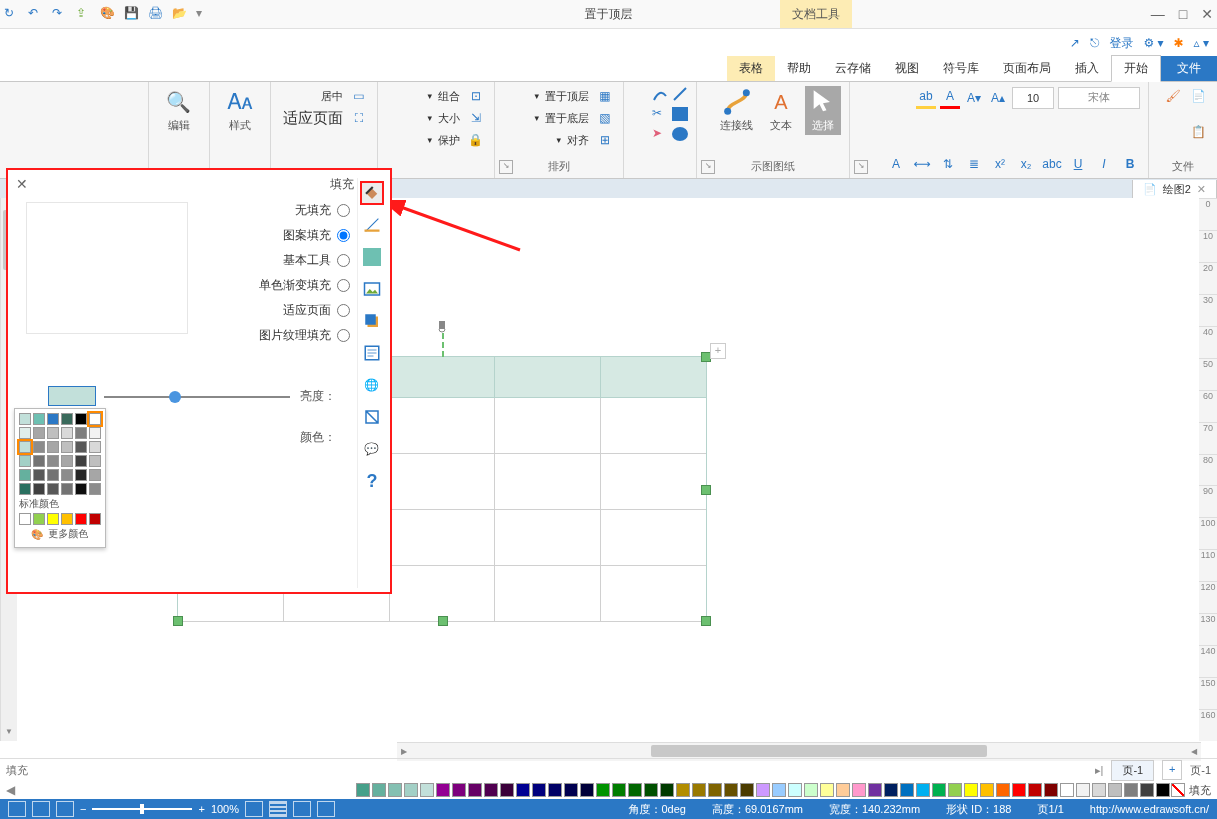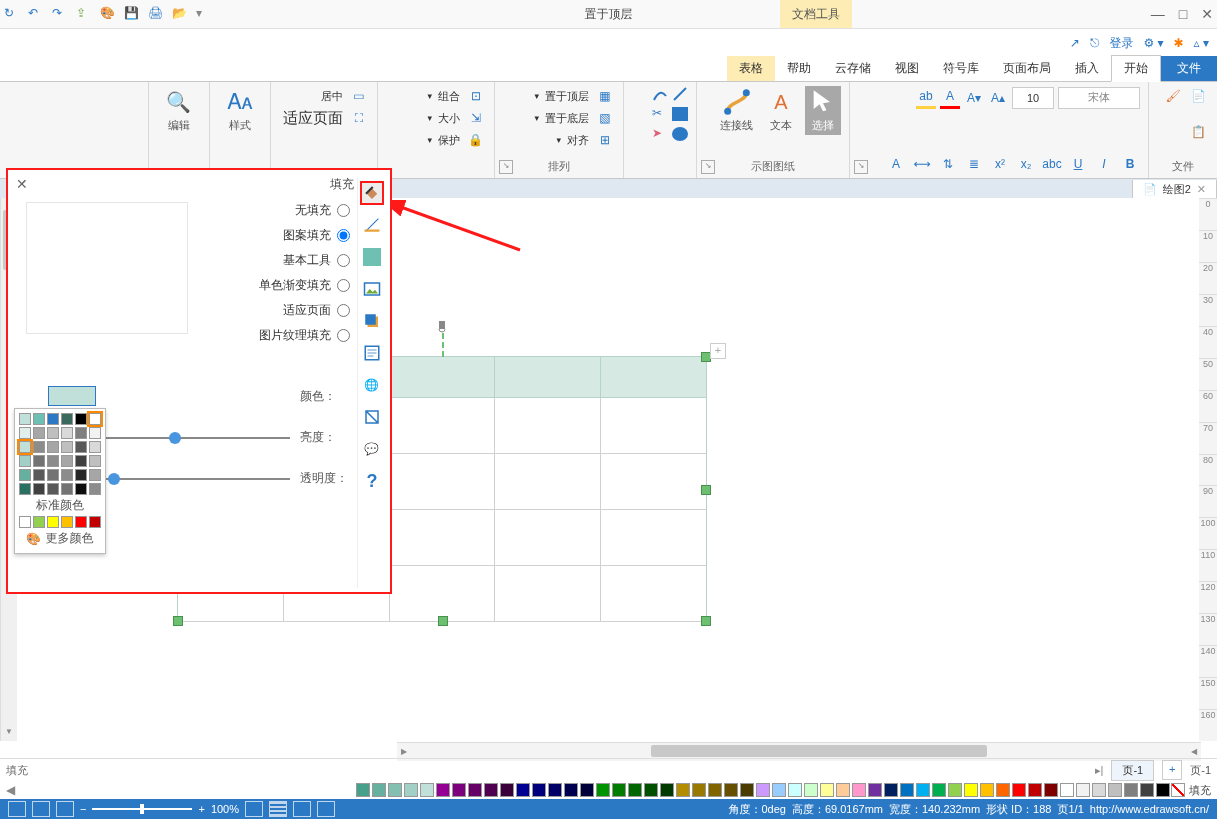--- a/index.html
+++ b/index.html
@@ -67,21 +67,21 @@
 .fsrow{display:flex;align-items:center;gap:10px;flex-direction:row-reverse}
 .fsrow .flab{width:50px;text-align:left;font-size:12px;color:#555}
 .fsrow .track{flex:1;height:2px;background:#888;position:relative}
 .fsrow .handle{position:absolute;top:-5px;width:12px;height:12px;border-radius:50%;background:#4a95e0}
 .color-swatch{position:absolute;top:216px;left:40px;width:46px;height:18px;background:#c2e0da;border:1px solid #2b78c5}
 
 .color-pop{position:absolute;top:238px;left:6px;width:82px;background:#fff;border:1px solid #bbb;padding:4px;box-shadow:0 2px 4px rgba(0,0,0,.2)}
 .color-pop .row{display:flex;flex-direction:row-reverse;gap:2px;margin-bottom:2px}
 .color-pop .cell{width:10px;height:10px;border:1px solid #999}
 .color-pop .active-cell{outline:2px solid #ff8a00}
-.color-pop .sect{font-size:12px;color:#555;text-align:center;margin:2px 0}
+.color-pop .sect{font-size:10px;color:#555;text-align:left;margin:2px 0}
 
 .table-shape{position:absolute;left:160px;top:158px;width:528px;height:264px;border:1px solid #b5d3cc}
 .table-shape .hdr-row{height:40px;background:#d6e9e3;border-bottom:1px solid #b5d3cc;display:flex;flex-direction:row-reverse}
 .table-shape .body-row{height:55px;border-bottom:1px solid #d0d0d0;display:flex;flex-direction:row-reverse}
 .table-shape .body-row:last-child{border-bottom:none}
 .table-shape .cell{flex:1;border-left:1px solid #d0d0d0}
 .table-shape .hdr-row .cell{border-left-color:#b5d3cc}
 .table-shape .cell:last-child{border-left:none}
 .sel-handle{position:absolute;width:8px;height:8px;background:#6cc070;border:1px solid #4a9050}
 .rot-handle{position:absolute;width:12px;height:12px;left:50%;top:-36px;margin-left:-6px}
@@ -100,21 +100,21 @@
 .page-tabs .ptab{padding:2px 10px;border:1px solid #ccc;background:#eef4fb;cursor:pointer}
 .page-tabs .plus{width:18px;height:18px;border:1px solid #ccc;text-align:center;line-height:16px;color:#2b78c5}
 .page-tabs .label-right{margin-right:auto;color:#666}
 
 .color-strip{position:absolute;bottom:20px;left:0;right:0;height:18px;display:flex;flex-direction:row-reverse;align-items:center;padding:0 6px}
 .color-strip .cbtn{width:12px;height:12px;margin:0 1px;border:1px solid #999}
 .color-strip .lbl{font-size:11px;margin-left:4px;color:#444}
 .color-strip .nofill{width:12px;height:12px;border:1px solid #999;background:linear-gradient(45deg,transparent 45%,red 45%,red 55%,transparent 55%)}
 
 .statusbar{position:absolute;bottom:0;left:0;right:0;height:20px;background:#2b78c5;color:#fff;display:flex;flex-direction:row-reverse;align-items:center;padding:0 8px;font-size:11px}
-.statusbar .sl{margin-left:6px}
+.statusbar .sl{margin-left:26px}
 .statusbar .zoom{margin-right:auto;display:flex;align-items:center;gap:6px}
 .statusbar .zslider{width:100px;height:2px;background:#fff;position:relative}
 .statusbar .zhandle{position:absolute;top:-4px;left:48px;width:4px;height:10px;background:#fff}
 .statusbar .vbtn{width:16px;height:14px;border:1px solid #fff;opacity:.7}
 </style>
 </head>
 <body>
 
 <div class="container">
 
@@ -451,33 +451,27 @@
         </label>
     <label>
           <input type="radio" name="fo" style="">
           <span>图片纹理填充</span>
         </label>
   </div>
   <div class="preview-box"></div>
 
   <div class="fill-sliders">
     <div class="fsrow">
-      <div class="flab">颜色：</div>
-    </div>
-    <div class="fsrow">
       <div class="flab">亮度：</div>
       <div class="track">
             <div class="handle" style="left:35%"></div>
           </div>
     </div>
     <div class="fsrow">
-      <div class="flab">透明度：</div>
-      <div class="track">
-            <div class="handle" style="left:2%"></div>
-          </div>
+      <div class="flab">颜色：</div>
     </div>
   </div>
   <div class="color-swatch"></div>
 
   <div class="color-pop">
     <div class="row">
       <div class="cell active-cell" style="background:#fff"></div>
       <div class="cell" style="background:#000"></div>
       <div class="cell" style="background:#3a6a5c"></div>
       <div class="cell" style="background:#2b78c5"></div>

